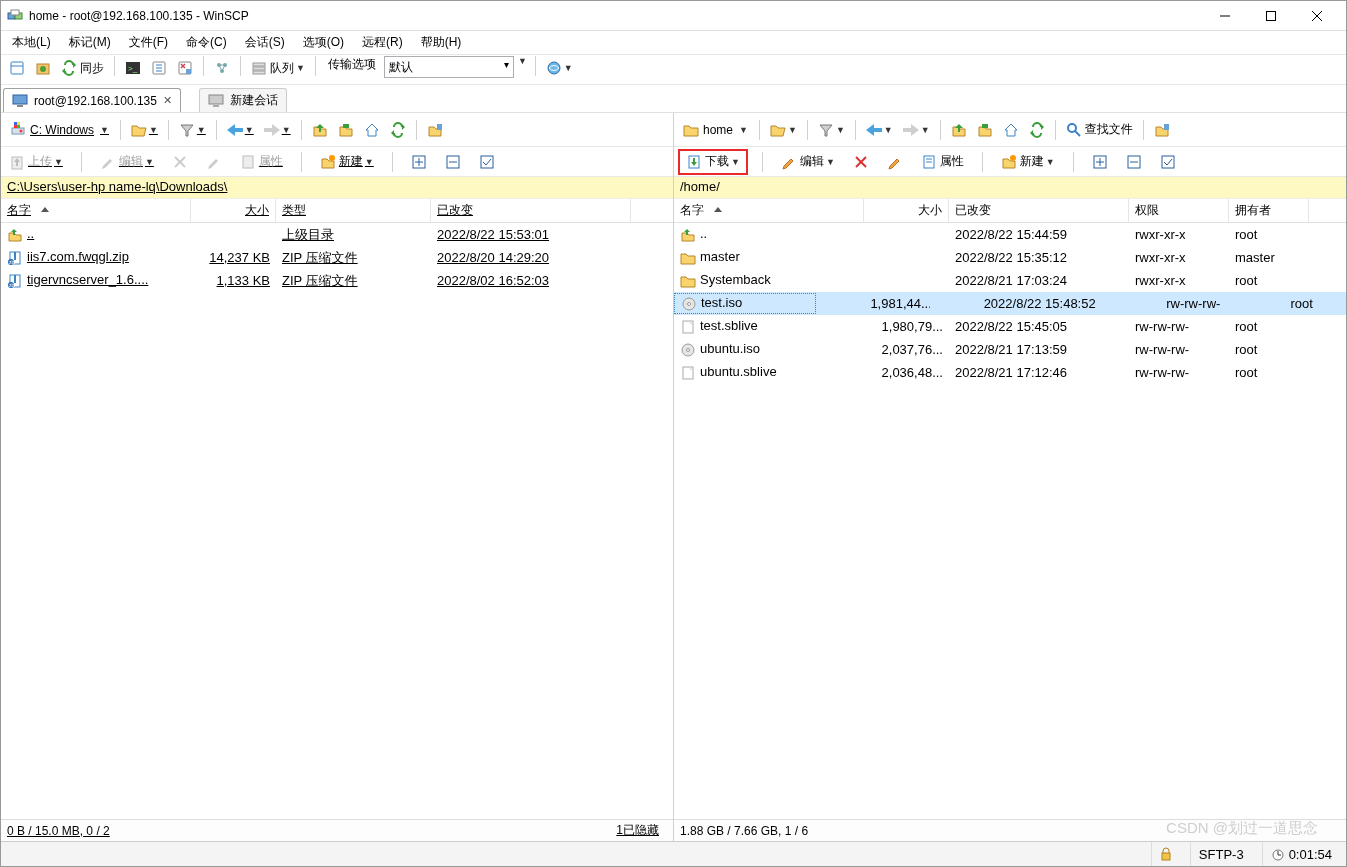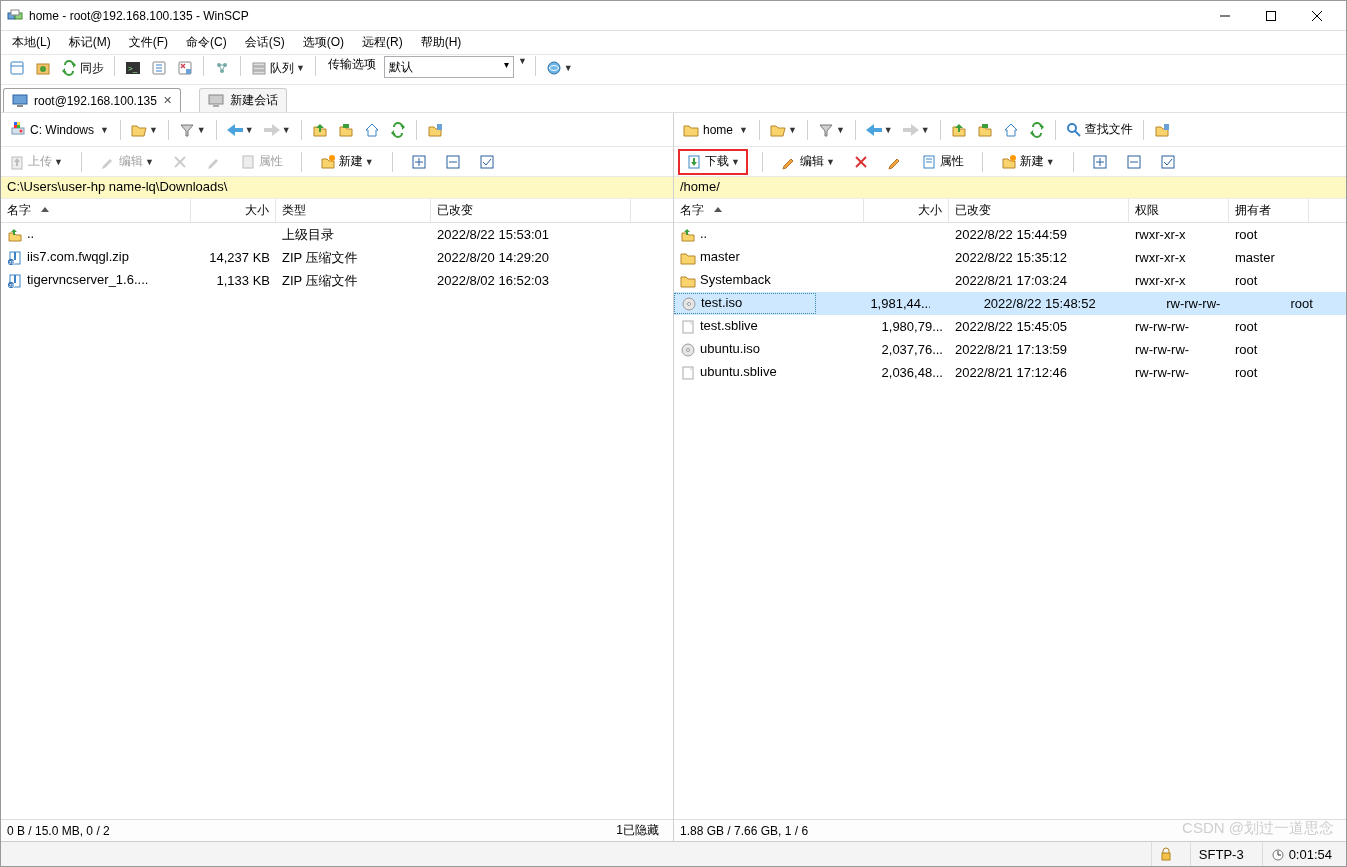--- a/index.html
+++ b/index.html
@@ -18,21 +18,21 @@
   .sep{width:1px;height:20px;background:#d0d0d0;margin:0 4px;}
   .combo{height:22px;border:1px solid #abadb3;background:#fff;padding:0 18px 0 4px;min-width:130px;position:relative;display:flex;align-items:center;}
   .combo::after{content:"▾";position:absolute;right:4px;top:2px;color:#000;font-size:10px;}
   .dd{font-size:9px;color:#333;margin-left:2px;}
   .tabs{height:28px;display:flex;align-items:flex-end;background:#fff;border-bottom:1px solid #e0e0e0;padding:2px 2px 0 2px;gap:18px;}
   .tab{height:24px;display:flex;align-items:center;padding:0 8px;border:1px solid #ccc;border-bottom:none;border-radius:3px 3px 0 0;background:#f5f5f5;gap:6px;}
   .tab.active{background:#fff;border-color:#a0a0a0;}
   .tab .close{color:#555;font-size:11px;}
   .panes{flex:1;display:flex;min-height:0;}
   .pane{flex:1;display:flex;flex-direction:column;min-width:0;}
-  .pane.left{border-right:1px solid #d0d0d0;}
+  .pane.left{border-right:1px solid #d0d0d0;text-decoration:underline;}
   .nav{height:34px;display:flex;align-items:center;padding:2px 4px;gap:2px;border-bottom:1px solid #e8e8e8;}
   .drive{display:flex;align-items:center;height:24px;padding:0 4px;border:1px solid transparent;}
   .actions{height:30px;display:flex;align-items:center;padding:2px 4px;gap:10px;border-bottom:1px solid #e8e8e8;}
   .path{height:22px;padding:2px 6px;background:#fef9c3;border-bottom:1px solid #eee;font-size:13px;}
   .hdr{height:24px;display:flex;align-items:center;background:#fff;border-bottom:1px solid #e0e0e0;overflow:hidden;}
   .hdr .col{padding:3px 6px;border-right:1px solid #e6e6e6;white-space:nowrap;position:relative;}
   .hdr .sort::after{content:"";display:inline-block;width:0;height:0;border-left:4px solid transparent;border-right:4px solid transparent;border-bottom:5px solid #555;position:relative;top:-2px;margin-left:10px;}
   .list{flex:1;overflow:auto;background:#fff;}
   .row{height:23px;display:flex;align-items:center;cursor:default;}
   .row.selected{background:#cde8ff;gap:48px;}
@@ -41,21 +41,21 @@
   .cell.size{text-align:right;}
   .ficon{width:16px;height:16px;display:inline-flex;align-items:center;justify-content:center;margin-right:4px;vertical-align:middle;}
   .status{height:22px;display:flex;align-items:center;padding:0 6px;border-top:1px solid #ddd;background:#fdfdfd;font-size:12px;}
   .status .st1{flex:1;}
   .status .st2{padding:0 8px;}
   .footer{height:25px;display:flex;align-items:center;border-top:1px solid #ccc;background:#f4f4f4;padding:0 6px;gap:10px;}
   .footer .spacer{flex:1;}
   .footer .cell{display:flex;align-items:center;gap:4px;padding:0 8px;border-left:1px solid #ddd;height:100%;}
   .disabled{color:#a0a0a0;}
   .highlight-box{border:2px solid #e82a2a;padding:0 2px;height:26px;display:flex;align-items:center;}
-  .watermark{position:absolute;right:12px;bottom:28px;color:rgba(120,120,120,.35);font-size:15px;}
+  .watermark{position:absolute;right:28px;bottom:28px;color:rgba(120,120,120,.35);font-size:15px;}
   svg{display:block;}
 </style>
 </head>
 <body>
 
 <div class="window">
 
   <div class="titlebar">
     <span class="app-icon">
       <svg width="16" height="16">

